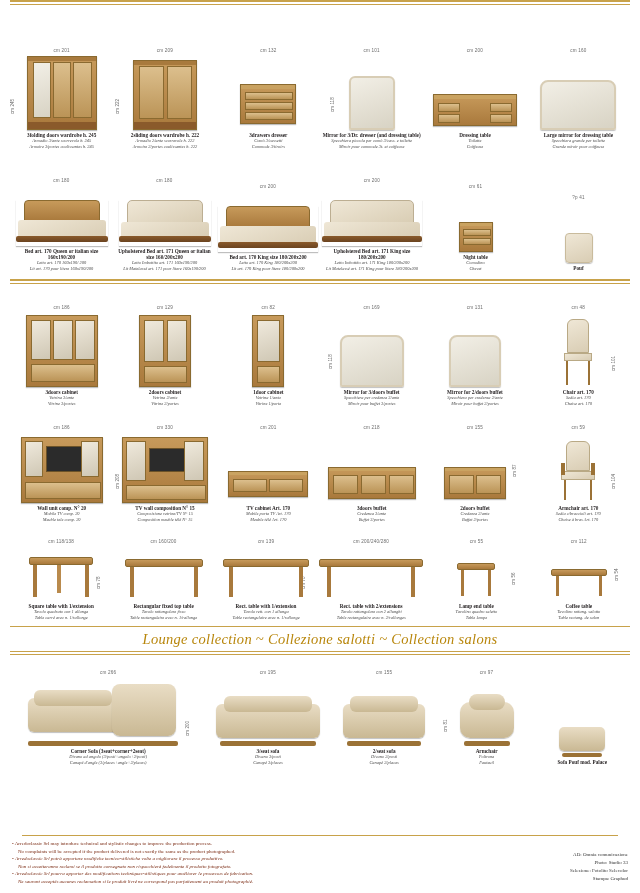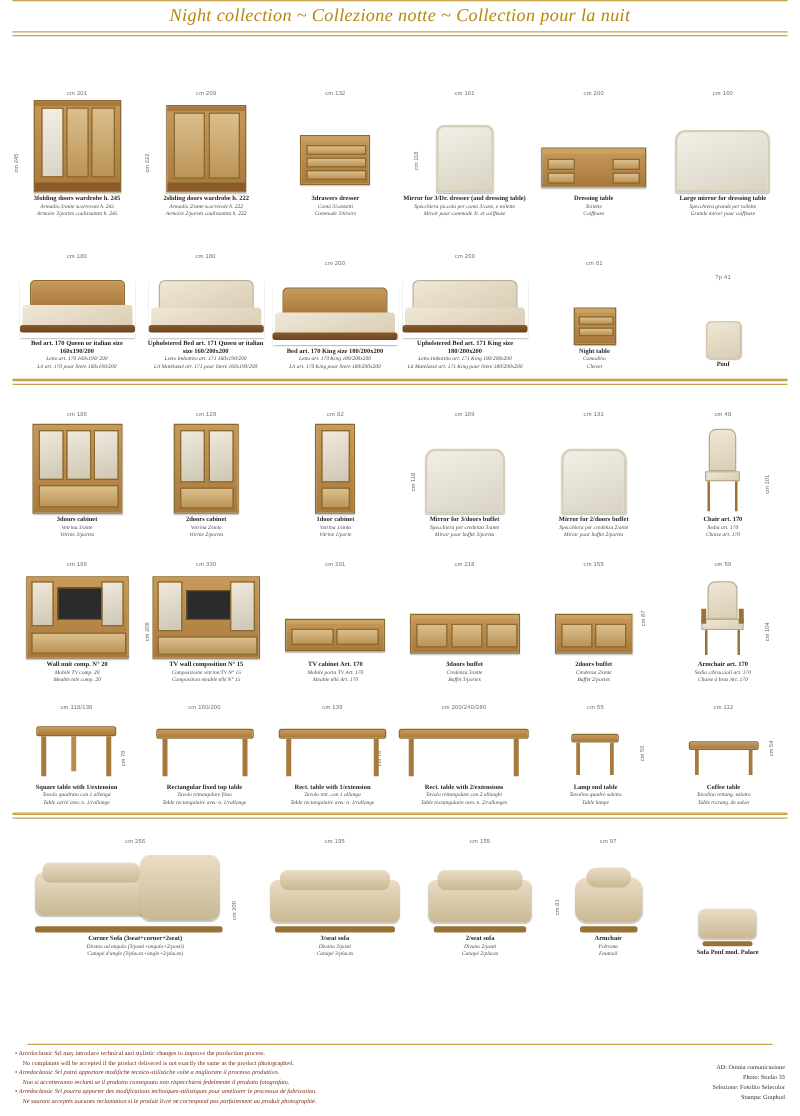--- a/index.html
+++ b/index.html
@@ -106,21 +106,20 @@
     text-align:right;font-size:5px;color:#333;line-height:1.6;
   }
   .foot-rule{height:1px;background:#c8a24a;margin:0 10px 4px 10px;}
 </style>
 </head>
 <body>
 
 <div class="page">
 
   <div class="rule"></div>
-  <div class="section-head">Night collection ~ Collezione notte ~ Collection pour la nuit</div>
   <div class="rule"></div>
   <div class="rule pair"></div>
 
   <div class="row" style="height:140px;margin-top:6px;">
 
     <div class="cell">
       <div class="dim">cm 201</div>
       <div class="imgwrap" style="height:76px;">
         <div class="dim-v" style="left:-2px;top:60px;">cm 245</div>
         <div class="f wood-mid gold-frame shadow" style="width:70px;height:74px;">
@@ -616,20 +615,21 @@
       </div>
       <div class="caption">
         <div class="c1">Coffee table</div>
         <div class="c2">Tavolino rettang. salotto</div>
         <div class="c3">Table rectang. de salon</div>
       </div>
     </div>
   </div>
 
   <div class="rule" style="margin-top:4px;"></div>
+  <div class="section-head">Lounge collection ~ Collezione salotti ~ Collection salons</div>
   <div class="rule"></div>
   <div class="rule pair"></div>
 
   <div class="row" style="height:104px;margin-top:8px;">
 
     <div class="cell" style="flex:2.1 1 0;">
       <div class="dim">cm 266</div>
       <div class="imgwrap" style="height:70px;">
         <div class="dim-v" style="right:4px;top:60px;">cm 200</div>
         <div class="f" style="width:160px;height:66px;">

